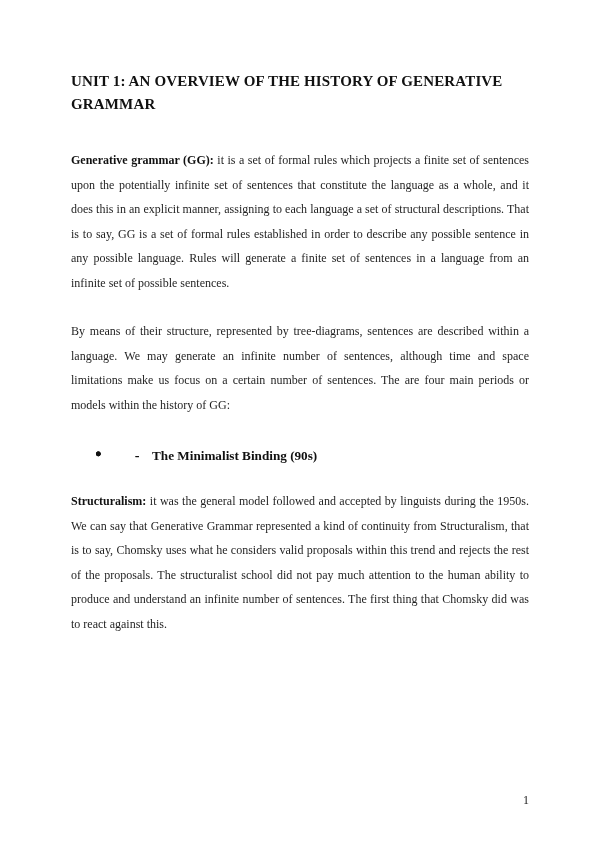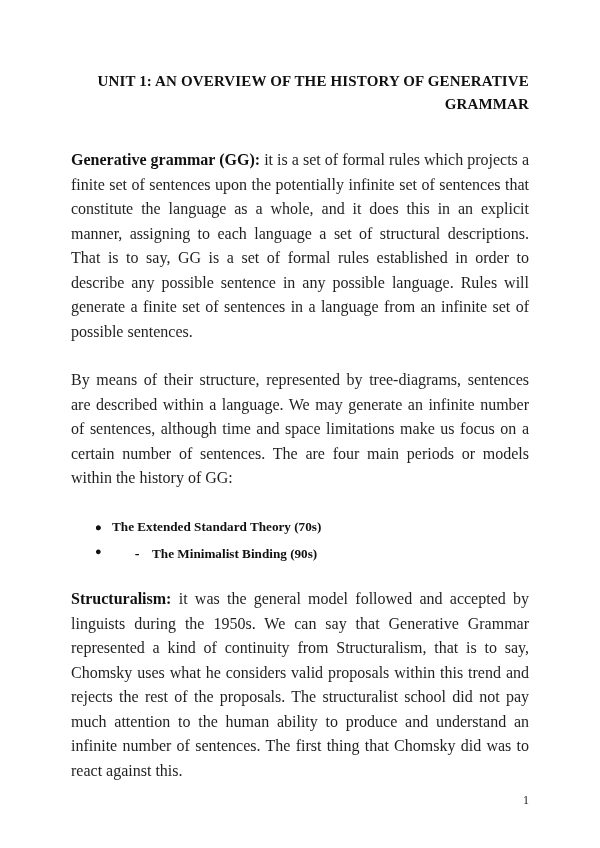--- a/index.html
+++ b/index.html
@@ -30,30 +30,30 @@
     position: absolute;
     left: 71px;
     top: 70px;
     width: 458px;
   }
 
   
   .doc-title {
     font-size: 15px;
     font-weight: bold;
-    text-align: right;
+    text-align: left;
     line-height: 23px;
     letter-spacing: 0.15px;
     margin: 0 0 0 0;
     color: #111111;
   }
 
   
   .para {
-    font-size: 16px;
+    font-size: 12px;
     line-height: 24.5px;
     text-align: justify;
     text-justify: inter-word;
     margin: 0;
     color: #1f1f1f;
     font-family: Liberation Serif, serif;
   }
   .para .lead {
     font-weight: bold;
     color: #111111;
@@ -141,21 +141,20 @@
     <p class="para">By means of their structure, represented by tree-diagrams, sentences are described within a language. We may generate an infinite number of sentences, although time and space limitations make us focus on a certain number of sentences. The are four main periods or models within the history of GG:</p>
 
     <div class="gap-p2-list"></div>
 
     <ul class="list">
       <li>
         <span class="bullet-glyph">●</span>
       </li>
       <li>
         <span class="bullet-glyph">●</span>
-        <span>The Extended Standard Theory (70s)</span>
       </li>
       <li>
         <span class="bullet-glyph">●</span>
 
         <ul class="sublist">
           <li>
             <span class="dash-glyph">-</span>
           </li>
           <li>
             <span class="dash-glyph">-</span>

